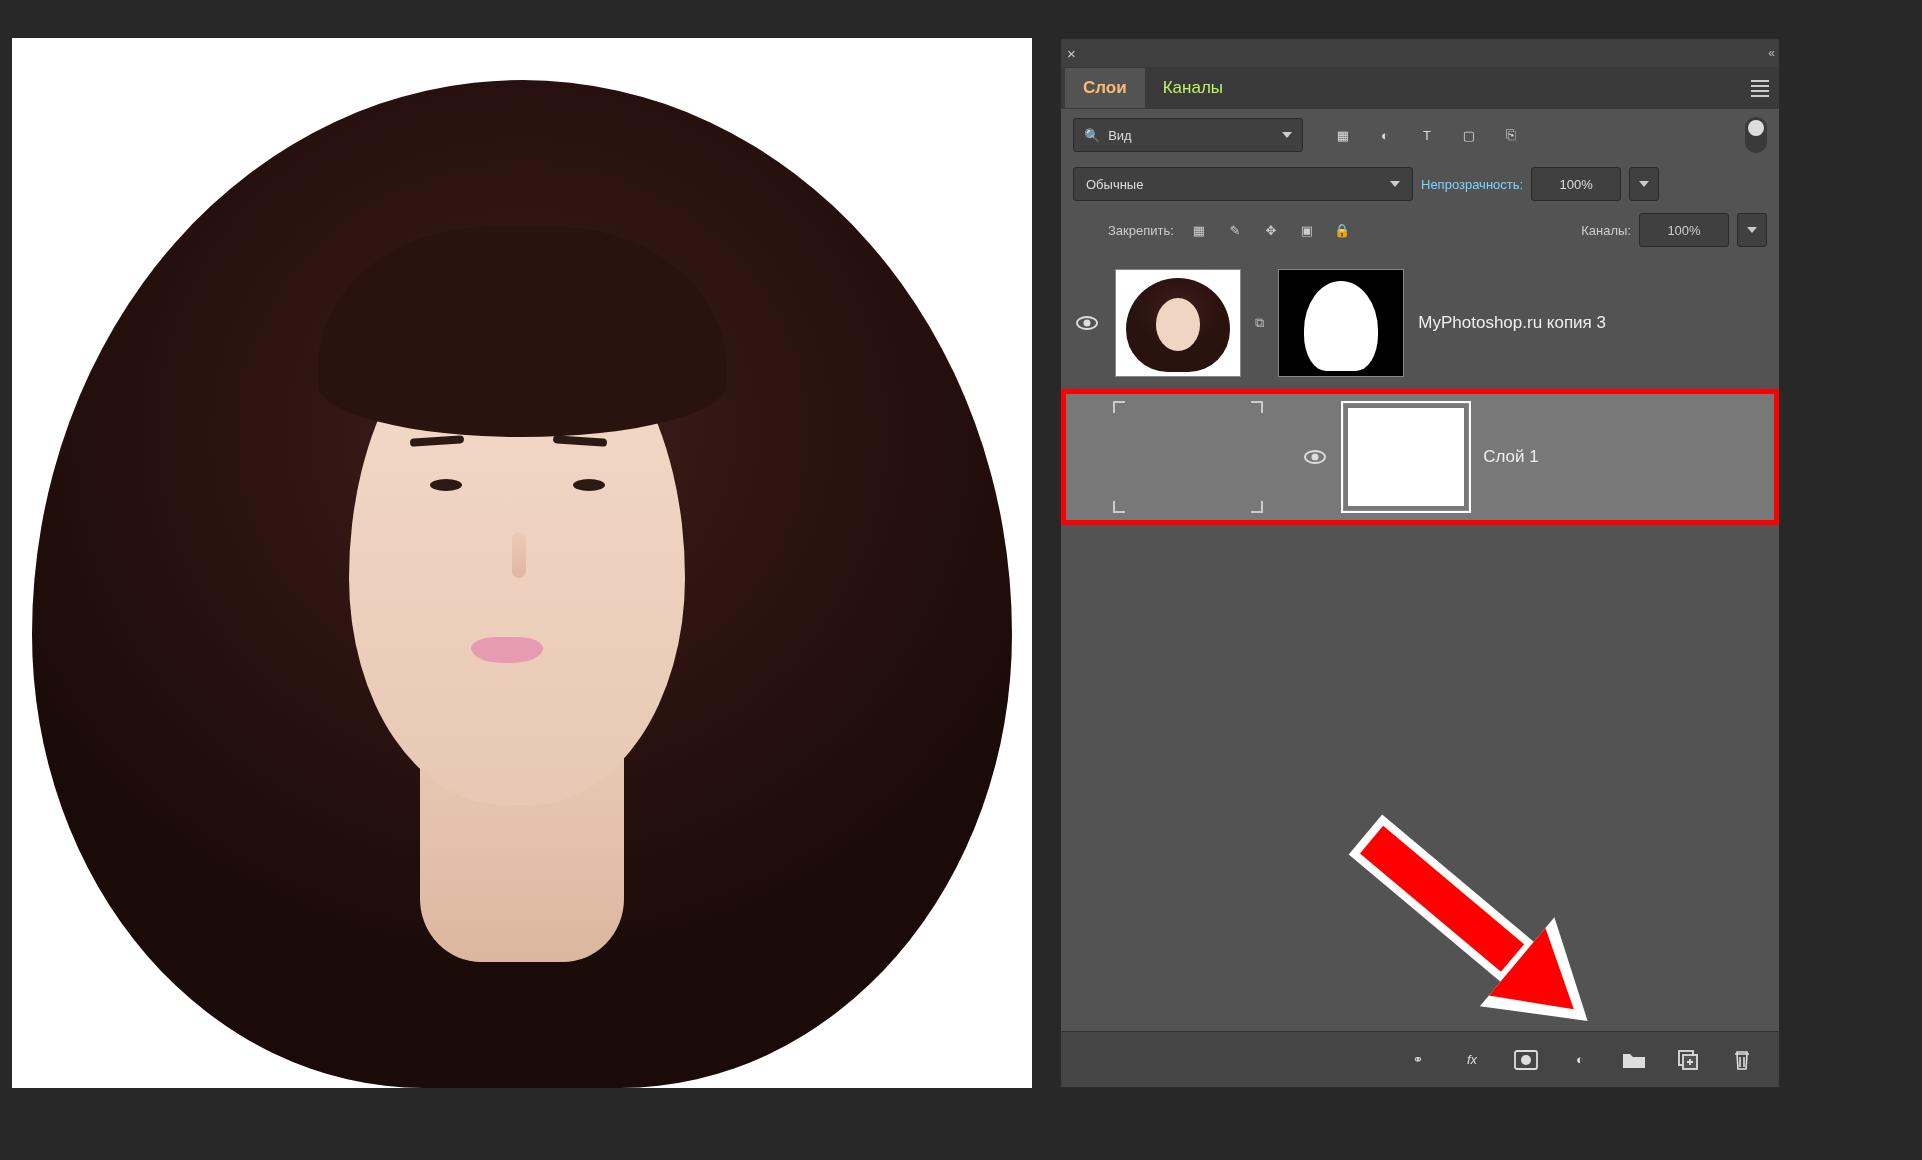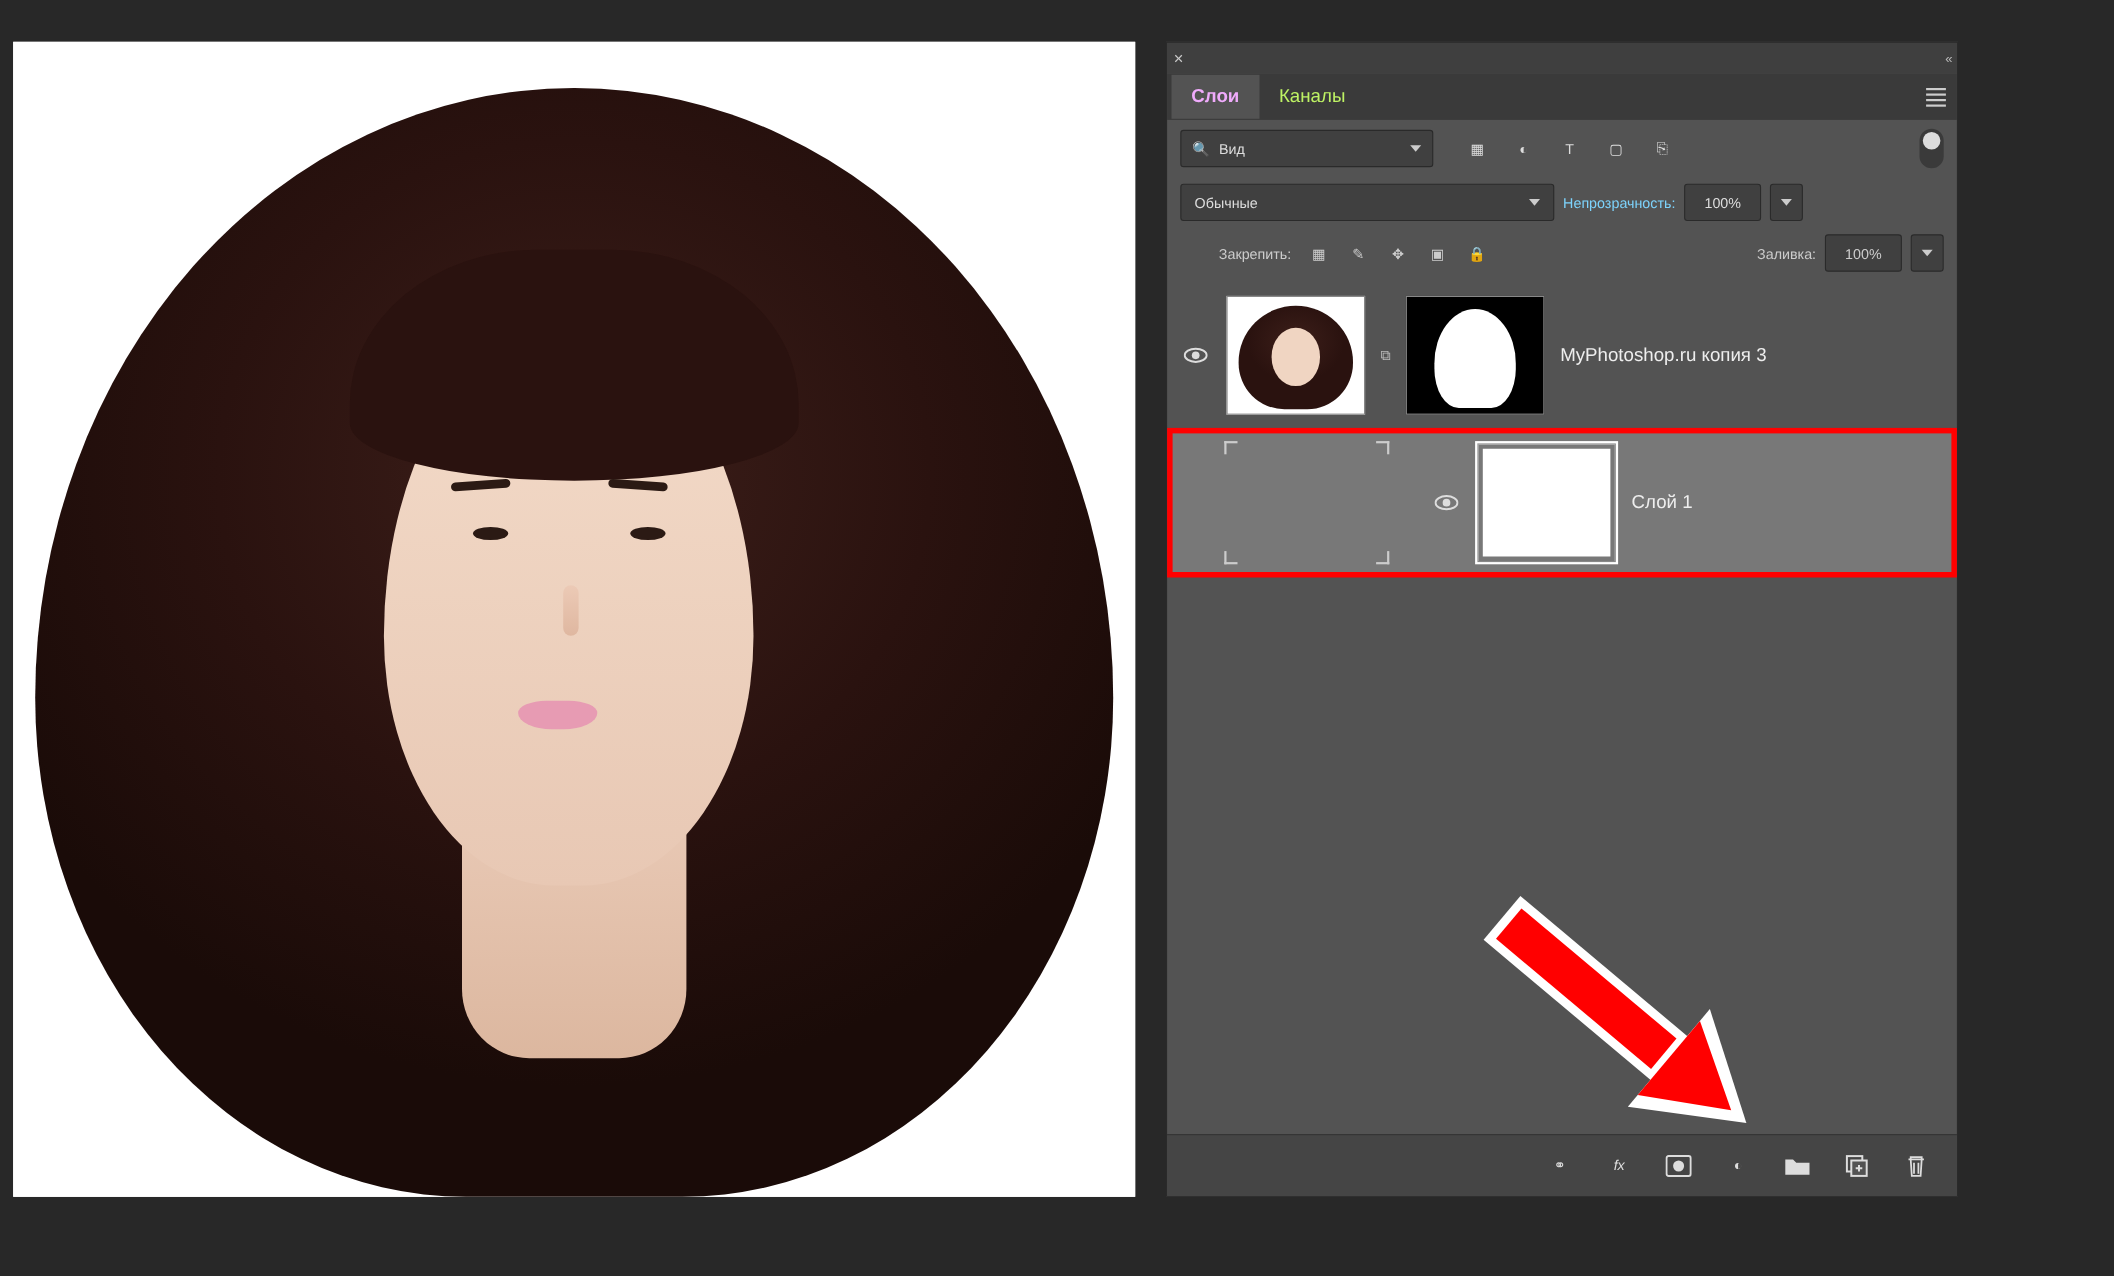--- a/index.html
+++ b/index.html
@@ -91,21 +91,21 @@
     display:flex; align-items:center; height:42px;
     background:#3a3a3a;
     padding-left:4px;
   }
   .tab {
     padding:10px 18px;
     color:#bef264;
     font-size:17px;
     cursor:pointer;
   }
-  .tab.active { background:#535353; color:#f0abfc; font-weight:600; }
+  .tab.active { background:#535353; color:#fdba74; font-weight:600; }
   .panel-menu {
     margin-left:auto; margin-right:10px;
     display:flex; flex-direction:column; gap:3px;
   }
   .panel-menu span{width:18px;height:2px;background:#ccc;display:block;}
 
   .row {
     display:flex; align-items:center; gap:10px;
     padding:8px 12px;
   }
@@ -124,21 +124,21 @@
   }
   .toggle::after{content:"";position:absolute;top:3px;left:3px;width:16px;height:16px;border-radius:50%;background:#ddd;}
 
   .blend-row { padding:6px 12px; display:flex; align-items:center; gap:8px; }
   .blend-select {
     background:#404040;border:1px solid #2a2a2a;height:34px;width:340px;
     display:flex;align-items:center;justify-content:space-between;padding:0 12px;border-radius:3px;
   }
   .opacity-lbl{color:#7dd3fc;}
   .pct-box {
-    background:#404040;border:1px solid #2a2a2a;height:34px;width:70px;
+    background:#404040;border:1px solid #2a2a2a;height:34px;width:90px;
     display:flex;align-items:center;justify-content:center;border-radius:3px;
   }
   .chev-btn {
     background:#404040;border:1px solid #2a2a2a;height:34px;width:30px;
     display:flex;align-items:center;justify-content:center;border-radius:3px;
   }
 
   .lock-row { padding:6px 12px; display:flex; align-items:center; gap:14px; color:#ccc;margin-left:35px;}
   .licon { width:22px;height:22px;display:flex;align-items:center;justify-content:center;}
   .fill-grp { margin-left:auto; display:flex; align-items:center; gap:8px;}
@@ -258,21 +258,21 @@
   </div>
 
   <div class="lock-row">
     <span>Закрепить:</span>
     <span class="licon glyph">▦</span>
     <span class="licon glyph">✎</span>
     <span class="licon glyph">✥</span>
     <span class="licon glyph">▣</span>
     <span class="licon glyph">🔒</span>
     <div class="fill-grp">
-      <span>Заливка:</span>
+      <span>Каналы:</span>
       <div class="pct-box">100%</div>
       <div class="chev-btn">
           <span class="chev"></span>
         </div>
     </div>
   </div>
 
   <div class="layers">
 
     <div class="layer">

